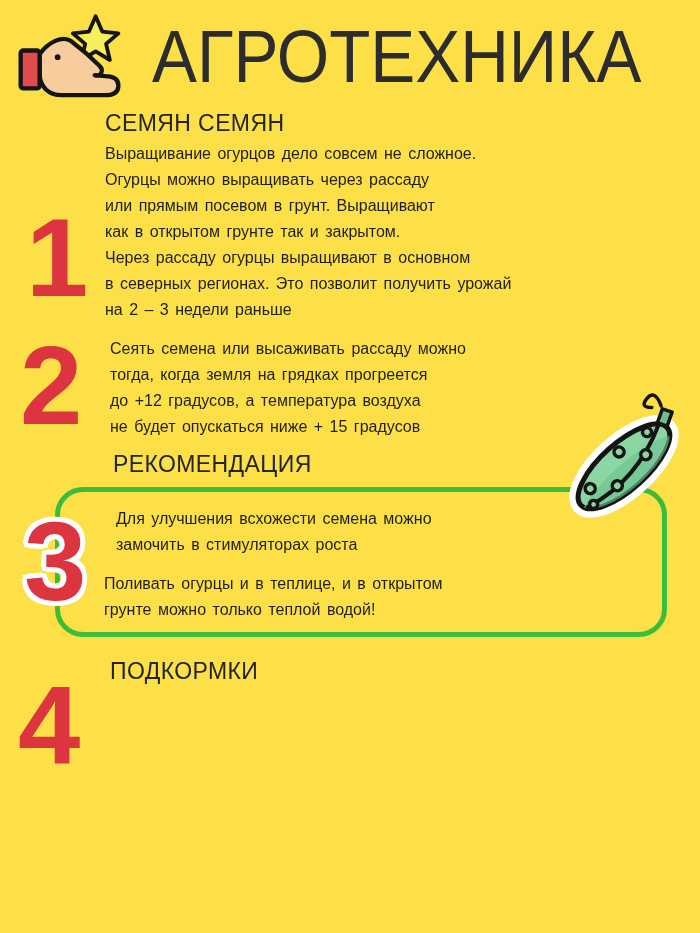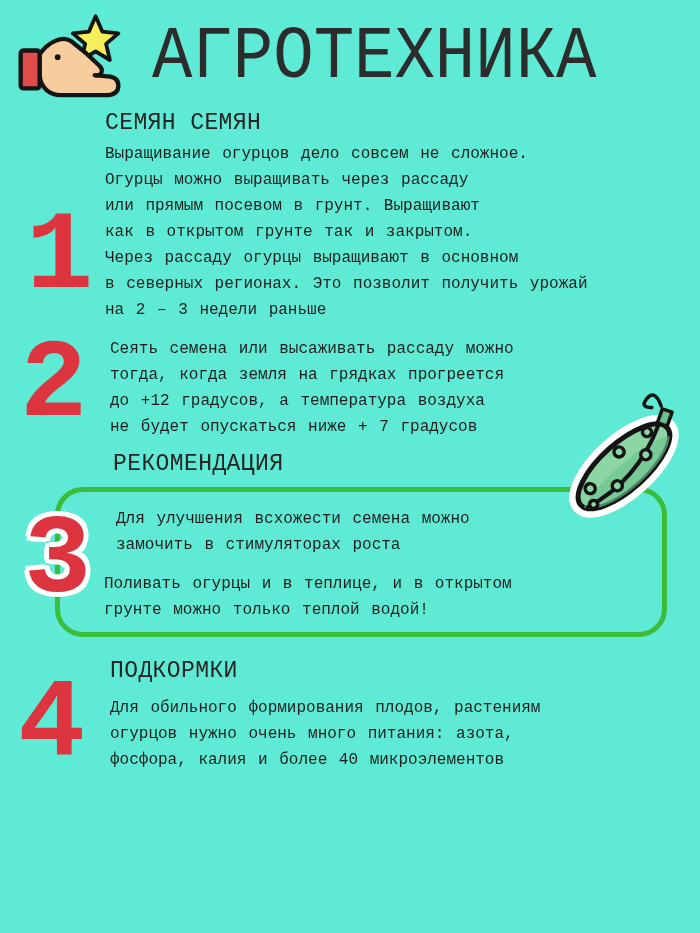--- a/index.html
+++ b/index.html
@@ -2,22 +2,22 @@
 <html style="--red: #dc3540; --green: #3bbd3b; --ink: #232323; --skin: #f7cd9e; --cuff: #e04b4b; --star: #f6ef5a; --cucumber: #8cd6a4; --cucumber_shade: #6cc18f;"><head>
 <meta charset="utf-8">
 <style>
   :root{
     --red:#dc3540; --green:#3bbd3b; --ink:#232323;
     --skin:#f7cd9e; --cuff:#e04b4b; --star:#f6ef5a;
     --cucumber:#8cd6a4; --cucumber_shade:#6cc18f;
   }
   html,body{margin:0;padding:0;background:#ffffff;}
   .page{
-    position:relative; width:700px; height:933px; background:#5eead4; overflow:hidden;
-    font-family:Liberation Mono, monospace; color:var(--ink);
+    position:relative; width:700px; height:933px; background:#fde047; overflow:hidden;
+    font-family:Liberation Sans, sans-serif; color:var(--ink);
   }
   .title{
     position:absolute; left:152px; top:20px; margin:0;
     font-size:74px; font-weight:400; line-height:1; white-space:nowrap;
     transform:scaleX(0.91); transform-origin:left top; color:#2c2c2c;
   }
   .icon-hand{position:absolute; left:14px; top:12px; width:112px; height:96px;}
   .heading{
     position:absolute; margin:0; font-size:23px; font-weight:400;
     letter-spacing:0.4px; color:#242424;
@@ -77,21 +77,21 @@
 или прямым посевом в грунт. Выращивают
 как в открытом грунте так и закрытом.
 Через рассаду огурцы выращивают в основном
 в северных регионах. Это позволит получить урожай
 на 2 – 3 недели раньше</p>
   <div class="bignum" id="num1"><span>1</span><span class="dot">.</span></div>
 
   <p class="body" id="b2">Сеять семена или высаживать рассаду можно
 тогда, когда земля на грядках прогреется
 до +12 градусов, а температура воздуха
-не будет опускаться ниже + 7 градусов</p>
+не будет опускаться ниже + 15 градусов</p>
   <div class="bignum" id="num2"><span>2</span><span class="dot">.</span></div>
 
   <h2 class="heading" id="hrec">РЕКОМЕНДАЦИЯ</h2>
   <div class="recbox"></div>
   <p class="body" id="tipB">Поливать огурцы и в теплице, и в открытом
 грунте можно только теплой водой!</p>
   <p class="body" id="tipA">Для улучшения всхожести семена можно
 замочить в стимуляторах роста</p>
   <div class="bignum" id="num3"><span>3</span><span class="dot">.</span></div>
 
@@ -113,18 +113,15 @@
         <circle cx="94" cy="86" r="5"></circle>
         <circle cx="110" cy="70" r="4.5"></circle>
         <circle cx="22" cy="88" r="4"></circle>
       </g>
       <path d="M124 70 l 13 -7 l 5 9 l -13 7 z" fill="var(--cucumber_shade)" stroke="#141414" stroke-width="3.5" stroke-linejoin="round"></path>
       <path d="M138 60 q 7 -17 -6 -15 q -11 2 -2 10" stroke="#141414" stroke-width="3.5" fill="none" stroke-linecap="round"></path>
     </g>
   </svg>
 
   <h2 class="heading" id="h4s">ПОДКОРМКИ</h2>
-  <p class="body" id="b4">Для обильного формирования плодов, растениям
-огурцов нужно очень много питания: азота,
-фосфора, калия и более 40 микроэлементов</p>
   <div class="bignum" id="num4"><span>4</span><span class="dot">.</span></div>
 
 </div>
 
 </body></html>

